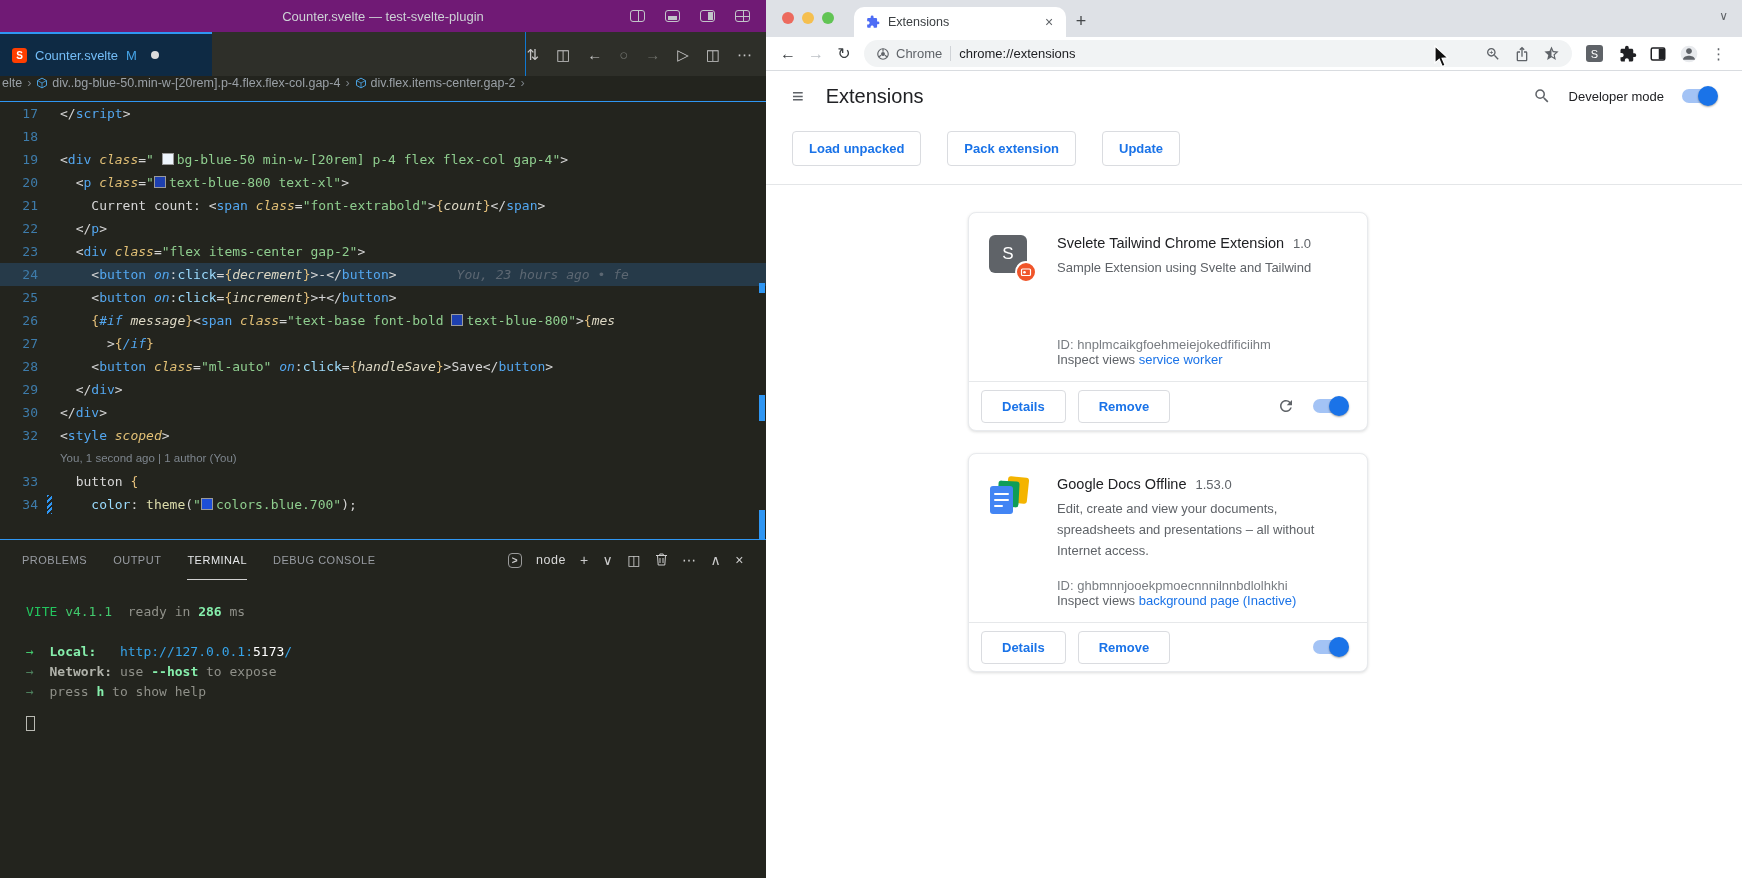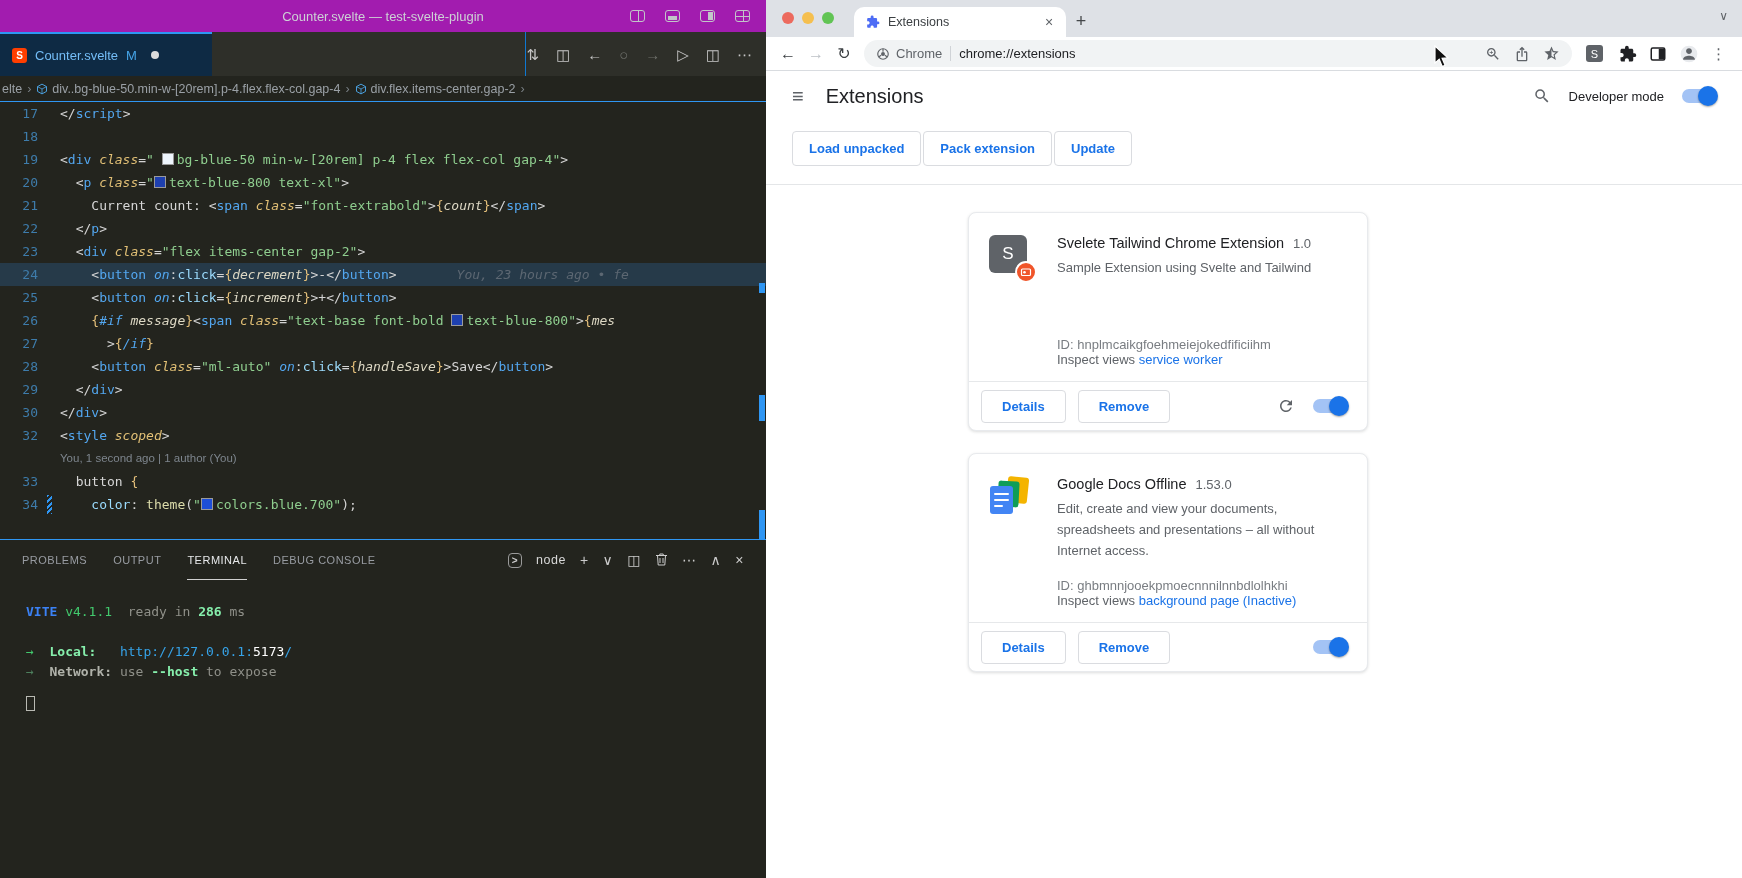--- a/index.html
+++ b/index.html
@@ -1,40 +1,40 @@
 <!DOCTYPE html>
 <html><head>
 <meta charset="utf-8">
 <style>
   *{box-sizing:border-box;margin:0;padding:0}
   html,body{width:1742px;height:878px;overflow:hidden}
   body{display:flex;font-family:"Liberation Sans",sans-serif;background:#fff}
 
   
   .vscode{width:766px;height:878px;background:#23241e;display:flex;flex-direction:column;flex:none}
-  .titlebar{height:32px;background:#a21caf;display:flex;align-items:center;position:relative;flex:none}
+  .titlebar{height:32px;background:#701a75;display:flex;align-items:center;position:relative;flex:none}
   .titlebar .title{position:absolute;left:0;right:0;text-align:center;color:#cdd1d5;font-size:13px}
   .winicons{margin-left:auto;display:flex;gap:20px;padding-right:16px;z-index:2}
   .wi{width:15px;height:12px;border:1px solid #c2c5c9;border-radius:3px;position:relative}
   .wi-split::after{content:"";position:absolute;left:50%;top:0;bottom:0;width:1px;background:#c2c5c9}
   .wi-bottom::after{content:"";position:absolute;left:2px;right:2px;bottom:1px;height:4px;background:#c2c5c9}
   .wi-right::after{content:"";position:absolute;top:1px;bottom:1px;right:1px;width:5px;background:#c2c5c9}
   .wi-grid::after{content:"";position:absolute;left:50%;top:0;bottom:0;width:1px;background:#c2c5c9}
   .wi-grid::before{content:"";position:absolute;top:50%;left:0;right:0;height:1px;background:#c2c5c9}
 
   .tabbar{height:44px;background:#2e2f29;display:flex;align-items:stretch;flex:none}
   .tab{width:212px;background:#0e2a44;border-top:2px solid #2f96f3;display:flex;align-items:center;gap:8px;padding:0 12px;font-size:13px;color:#74bdf7}
   .svelte-ic{width:15px;height:15px;background:#ff3e00;border-radius:3px;color:#fff;font-weight:bold;font-size:10px;display:flex;align-items:center;justify-content:center;flex:none}
   .tab .mod{color:#45a4e8}
   .tab .dot{width:8px;height:8px;border-radius:50%;background:#dcdcdc;margin-left:6px}
   .edtools{margin-left:auto;display:flex;align-items:center;gap:17px;padding-right:14px;color:#c6c6c6;font-size:15px;border-left:1px solid #0f78d1}
   .edtools span{line-height:1}
   .edtools .dim{color:#6d6f6a}
 
-  .breadcrumb{height:26px;display:flex;align-items:center;gap:5px;font-size:12.5px;color:#9aa0a6;padding-left:2px;border-bottom:1px solid #2f96f3;white-space:nowrap;overflow:hidden;flex:none}
+  .breadcrumb{height:26px;display:flex;align-items:flex-start;gap:5px;font-size:12.5px;color:#9aa0a6;padding-left:2px;border-bottom:1px solid #2f96f3;white-space:nowrap;overflow:hidden;flex:none}
   .crumb{display:flex;align-items:center;gap:4px}
   .cube{width:12px;height:12px;flex:none}
   .crumb-sep{color:#7c8288}
 
   .editor{flex:1;position:relative;overflow:hidden;font-family:"DejaVu Sans Mono",monospace;font-size:13px}
   .crow{display:flex;height:23px;line-height:23px;white-space:pre}
   .crow .gut{width:60px;text-align:right;padding-right:22px;color:#3e7cab;flex:none;position:relative}
   .crow.hl{background:rgba(47,110,175,.30)}
   .crow.marker .gut::after{content:"";position:absolute;right:8px;top:2px;bottom:2px;width:5px;background:repeating-linear-gradient(135deg,#2f96f3 0 2px,transparent 2px 4px)}
   .ccode{white-space:pre}
@@ -50,21 +50,21 @@
   .panel{border-top:1px solid #2f96f3;height:339px;display:flex;flex-direction:column;flex:none}
   .paneltabs{height:40px;display:flex;align-items:stretch;padding:0 22px;gap:26px;color:#989ca2;font-size:11px;letter-spacing:.5px;flex:none}
   .ptab{display:flex;align-items:center}
   .ptab.active{color:#e6e8ea;border-bottom:1px solid #d0d0d0}
   .panelright{margin-left:auto;display:flex;align-items:center;gap:14px;color:#cccccc;font-size:13px}
   .nodebox{border:1.5px solid #9a9a9a;border-radius:4px;font-size:10px;padding:1px 3px;font-weight:bold}
   .nodelbl{font-size:12.5px;color:#d8d8d8}
   .pi{font-size:14px;line-height:1}
   .termbody{padding:22px 0 0 26px;font-family:"DejaVu Sans Mono",monospace;font-size:13px;line-height:20px}
   .trow{white-space:pre;height:20px}
-  .t-vite{color:#3b82f6;font-weight:bold}.t-gn{color:#42c96d}.t-gy{color:#8f9089}
+  .t-vite{color:#22c55e;font-weight:normal}.t-gn{color:#42c96d}.t-gy{color:#8f9089}
   .t-gyb{color:#b0b2aa;font-weight:bold}.t-wb{color:#86efac;font-weight:bold}
   .t-cy{color:#36a3e8}.t-cyb{color:#ffffff;font-weight:normal}.t-dimg{color:#4d7f5d}
   .t-cursor{display:inline-block;width:9px;height:15px;border:1px solid #b9bab3;vertical-align:-2px;margin-top:14px}
 
   
   .chrome{width:976px;height:878px;display:flex;flex-direction:column;position:relative;flex:none;background:#fff}
   .tabstrip{height:37px;background:#dee1e6;position:relative;display:flex;align-items:flex-end;flex:none}
   .lights{position:absolute;left:16px;top:12px;display:flex;gap:8px}
   .light{width:12px;height:12px;border-radius:50%}
   .ctab{margin-left:88px;width:212px;height:30px;background:#fff;border-radius:10px 10px 0 0;display:flex;align-items:center;gap:8px;padding:0 8px 0 12px;font-size:12.5px;color:#3c4043}
@@ -82,21 +82,21 @@
   .omni-icons{margin-left:auto;display:flex;gap:13px;align-items:center;color:#5f6368}
   .toolicons{display:flex;gap:12px;align-items:center;padding:0 8px 0 4px}
   .s-ext-chip{width:25px;height:25px;border-radius:6px;background:#fff;display:flex;align-items:center;justify-content:center}
   .s-mini{width:17px;height:17px;background:#5f6368;border-radius:3px;color:#fff;font-size:11px;display:flex;align-items:center;justify-content:center}
   .menu-dots{color:#5f6368;font-size:15px}
 
   .pagehead{height:50px;display:flex;align-items:center;gap:22px;padding:0 26px;flex:none}
   .hamb{color:#5f6368;font-size:20px}
   .ptitle{font-size:20px;color:#202124}
   .headright{margin-left:auto;display:flex;align-items:center;gap:18px;font-size:13px;color:#202124}
-  .actions{display:flex;gap:2px;padding:10px 26px 18px;flex:none}
+  .actions{display:flex;gap:26px;padding:10px 26px 18px;flex:none}
   .abtn{border:1px solid #dadce0;border-radius:4px;background:#fff;color:#1a73e8;font-size:13px;font-weight:bold;padding:9px 16px}
   .pagedivider{height:1px;background:#e4e6e8;flex:none}
 
   .cards{padding-top:27px;margin-left:202px;width:400px;display:flex;flex-direction:column;gap:22px}
   .card{background:#fff;border:1px solid #e8eaed;border-radius:8px;box-shadow:0 1px 3px rgba(60,64,67,.18);display:flex;flex-direction:column}
   .cardmain{display:flex;gap:24px;padding:22px 20px 14px}
   .cicon{width:44px;height:44px;position:relative;flex:none}
   .sq-icon{width:38px;height:38px;background:#5f6368;border-radius:6px;color:#fff;font-size:17px;display:flex;align-items:center;justify-content:center}
   .badge{position:absolute;right:-4px;bottom:-4px;width:22px;height:22px;border-radius:50%;background:#f0552a;border:2px solid #fff;display:flex;align-items:center;justify-content:center}
   .gdoc{position:absolute;border-radius:3px}
@@ -225,20 +225,21 @@
         <span class="pi">⋯</span>
         <span class="pi">∧</span>
         <span class="pi">×</span>
       </span>
     </div>
     <div class="termbody" id="term-lines">
         <div class="trow"><span class="t-vite">VITE</span><span class="t-gn"> v4.1.1</span><span class="t-gy">  ready in </span><span class="t-wb">286</span><span class="t-gy"> ms</span></div>
         <div class="trow"></div>
         <div class="trow"><span class="t-gn">→  </span><span class="t-wb">Local:</span><span class="t-cy">   http://127.0.0.1:</span><span class="t-cyb">5173</span><span class="t-cy">/</span></div>
         <div class="trow"><span class="t-dimg">→  </span><span class="t-gyb">Network:</span><span class="t-gy"> use </span><span class="t-wb">--host</span><span class="t-gy"> to expose</span></div>
+        <div class="trow"><span class="t-dimg">→  </span><span class="t-gy">press </span><span class="t-wb">h</span><span class="t-gy"> to show help</span></div>
         <div class="trow"><span class="t-cursor"></span></div>
       </div>
   </div>
 </div>
 
 <div class="chrome">
   <div class="tabstrip">
     <span class="lights">
       <span class="light" style="background:#ec6a5e"></span>
       <span class="light" style="background:#f5bf4f"></span>

